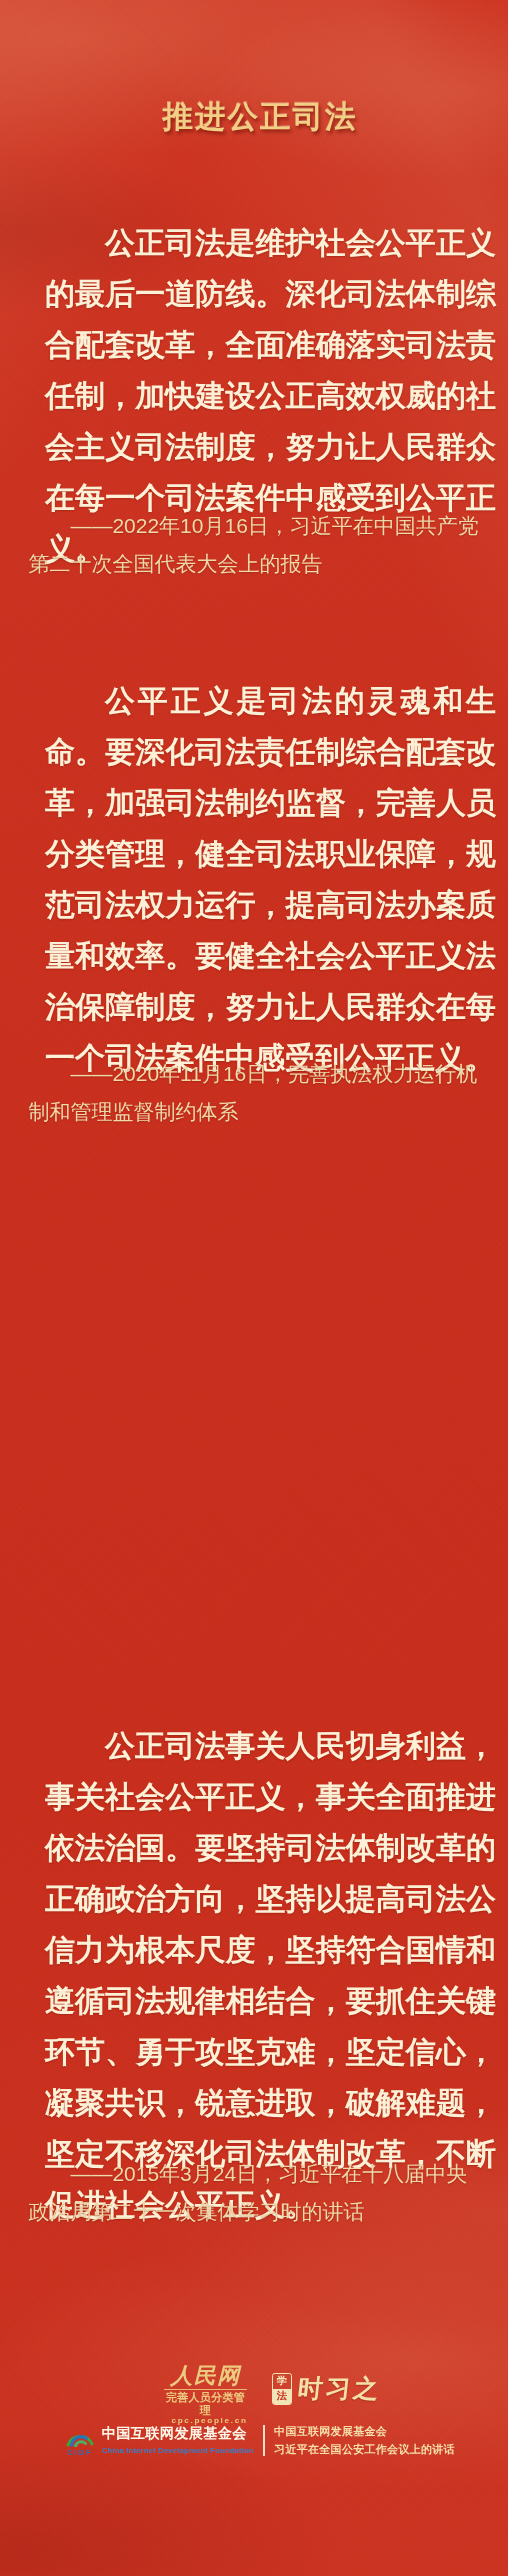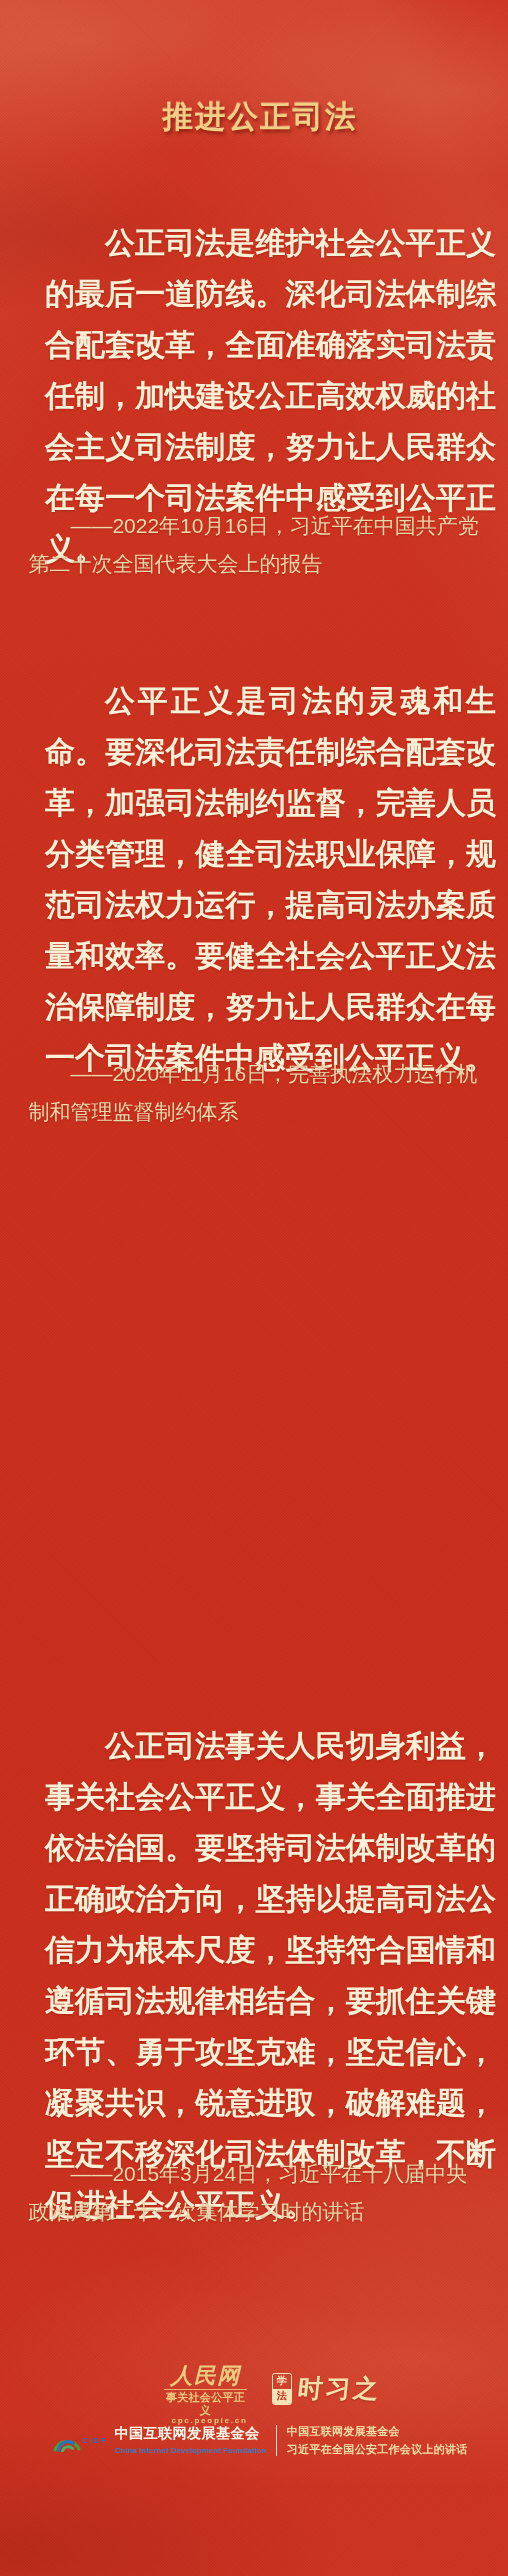--- a/index.html
+++ b/index.html
@@ -52,21 +52,21 @@
   .sxz-badge{width:17.6px;height:30px;border:1.4px solid #f3e4b8;border-radius:2.7px;overflow:hidden;
     display:flex;flex-direction:column;}
   .sxz-badge .t{flex:1;display:flex;align-items:center;justify-content:center;
     color:#f3e4b8;font-size:10.2px;font-weight:700;}
   .sxz-badge .b{flex:1;display:flex;align-items:center;justify-content:center;
     background:#f3e4b8;color:#c5301f;font-size:10.2px;font-weight:700;}
   .sxz-word{margin-left:6.8px;font-size:25px;font-weight:900;color:#f3e0a8;
     transform:skewX(-6deg);letter-spacing:2.7px;text-shadow:0 1.4px 1.4px rgba(120,20,8,0.4);}
   
   .cidf-row{position:absolute;left:0;top:2422px;width:100%;display:flex;justify-content:center;align-items:center;}
-  .cidf-logo{display:flex;flex-direction:row;align-items:center;}
+  .cidf-logo{display:flex;flex-direction:column;align-items:center;}
   .cidf-abbr{font-size:7.5px;font-weight:700;letter-spacing:2px;color:#2f6db5;margin-top:0.7px;}
   .cidf-cn{font-size:14.2px;font-weight:700;letter-spacing:0.3px;color:#fdf8ea;line-height:16.3px;}
   .cidf-en{font-size:7.8px;font-weight:700;color:#3a7dc9;letter-spacing:0.1px;line-height:9.5px;margin-top:4px;}
   .cidf-text{margin-left:6.8px;}
   .v-div{width:1.4px;height:31px;background:rgba(250,240,220,0.9);margin:0 9.5px;}
   .support{color:#f5dfa9;font-size:11px;font-weight:700;line-height:18.3px;letter-spacing:0.3px;}
 </style>
 </head>
 <body>
 
@@ -81,21 +81,21 @@
   <div class="quote" style="top:675px">公平正义是司法的灵魂和生命。要深化司法责任制综合配套改革，加强司法制约监督，完善人员分类管理，健全司法职业保障，规范司法权力运行，提高司法办案质量和效率。要健全社会公平正义法治保障制度，努力让人民群众在每一个司法案件中感受到公平正义。</div>
   <div class="source" style="top:1055px">——2020年11月16日，完善执法权力运行机制和管理监督制约体系</div>
 
 
   <div class="quote" style="top:1720px">公正司法事关人民切身利益，事关社会公平正义，事关全面推进依法治国。要坚持司法体制改革的正确政治方向，坚持以提高司法公信力为根本尺度，坚持符合国情和遵循司法规律相结合，要抓住关键环节、勇于攻坚克难，坚定信心，凝聚共识，锐意进取，破解难题，坚定不移深化司法体制改革，不断促进社会公平正义。</div>
   <div class="source" style="top:2155px">——2015年3月24日，习近平在十八届中央政治局第二十一次集体学习时的讲话</div>
 
   <div class="pd-block">
     <div class="pd-script">人民网</div>
     <div class="pd-rule"></div>
-    <div class="pd-sub">事关社会公平正义</div>
+    <div class="pd-sub">完善人员分类管理</div>
     <div class="pd-dom">cpc.people.cn</div>
   </div>
 
   <div class="sxz">
     <div class="sxz-badge">
       <div class="t">学</div>
       <div class="b">法</div>
     </div>
     <div class="sxz-word">时习之</div>
   </div>

